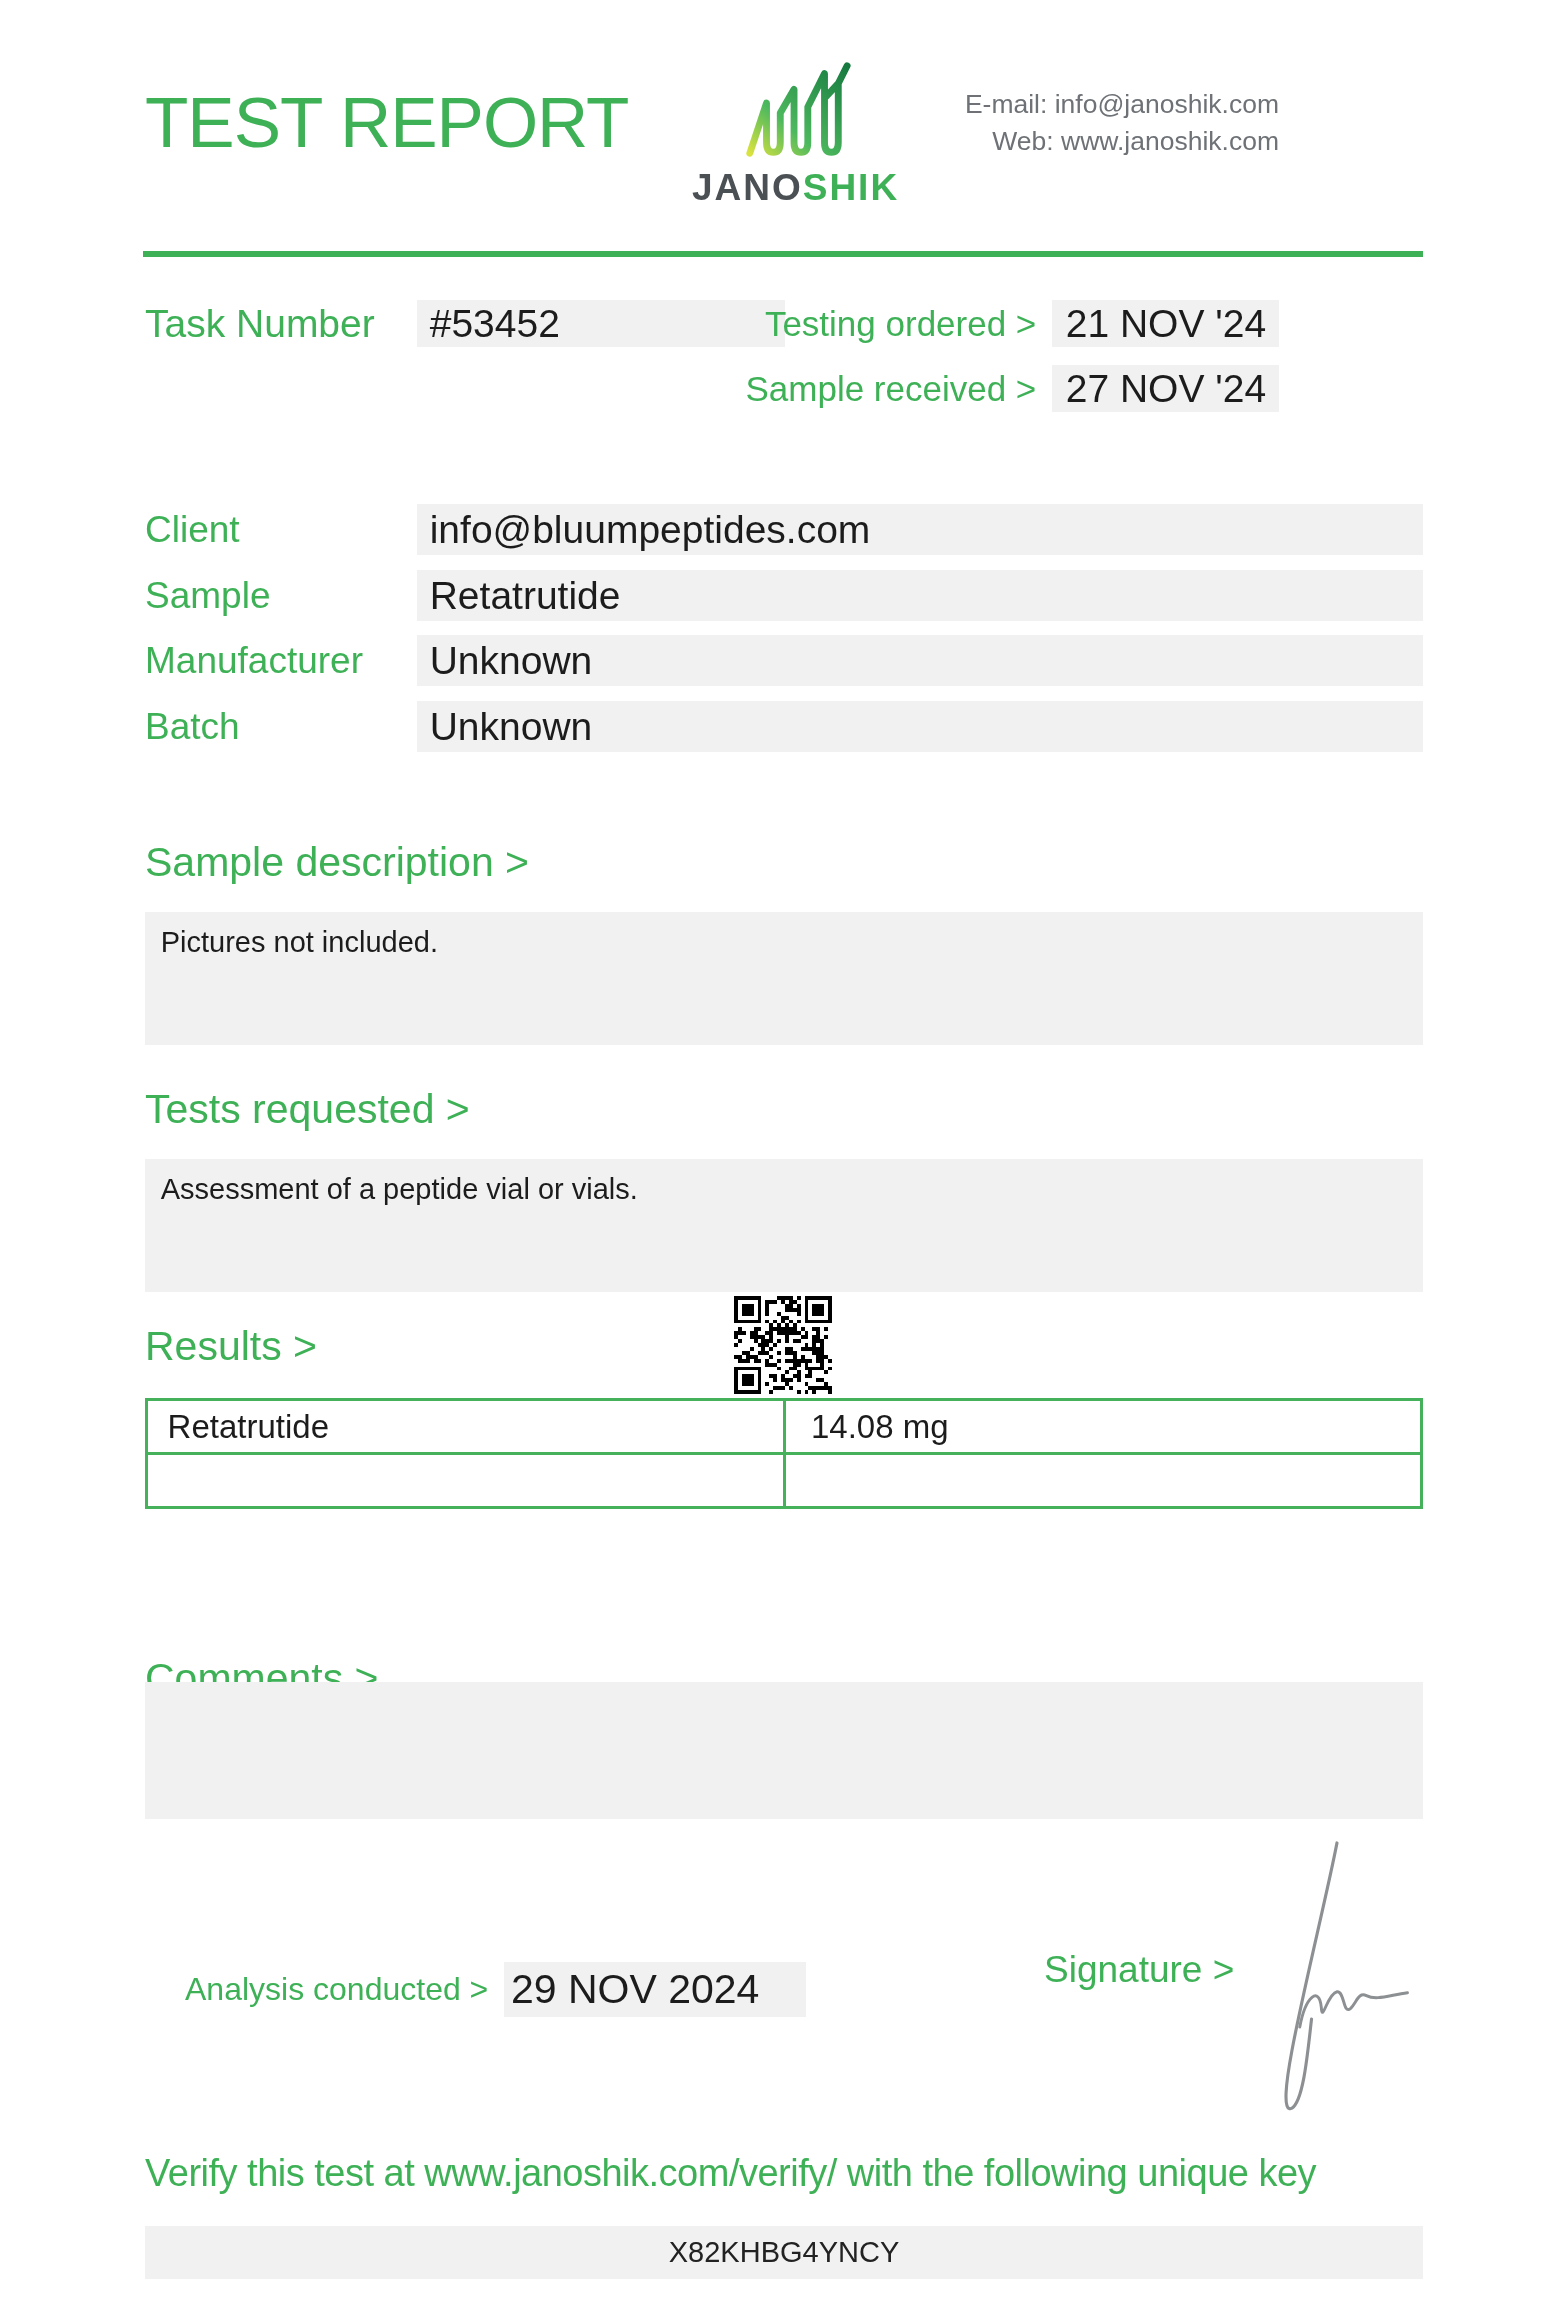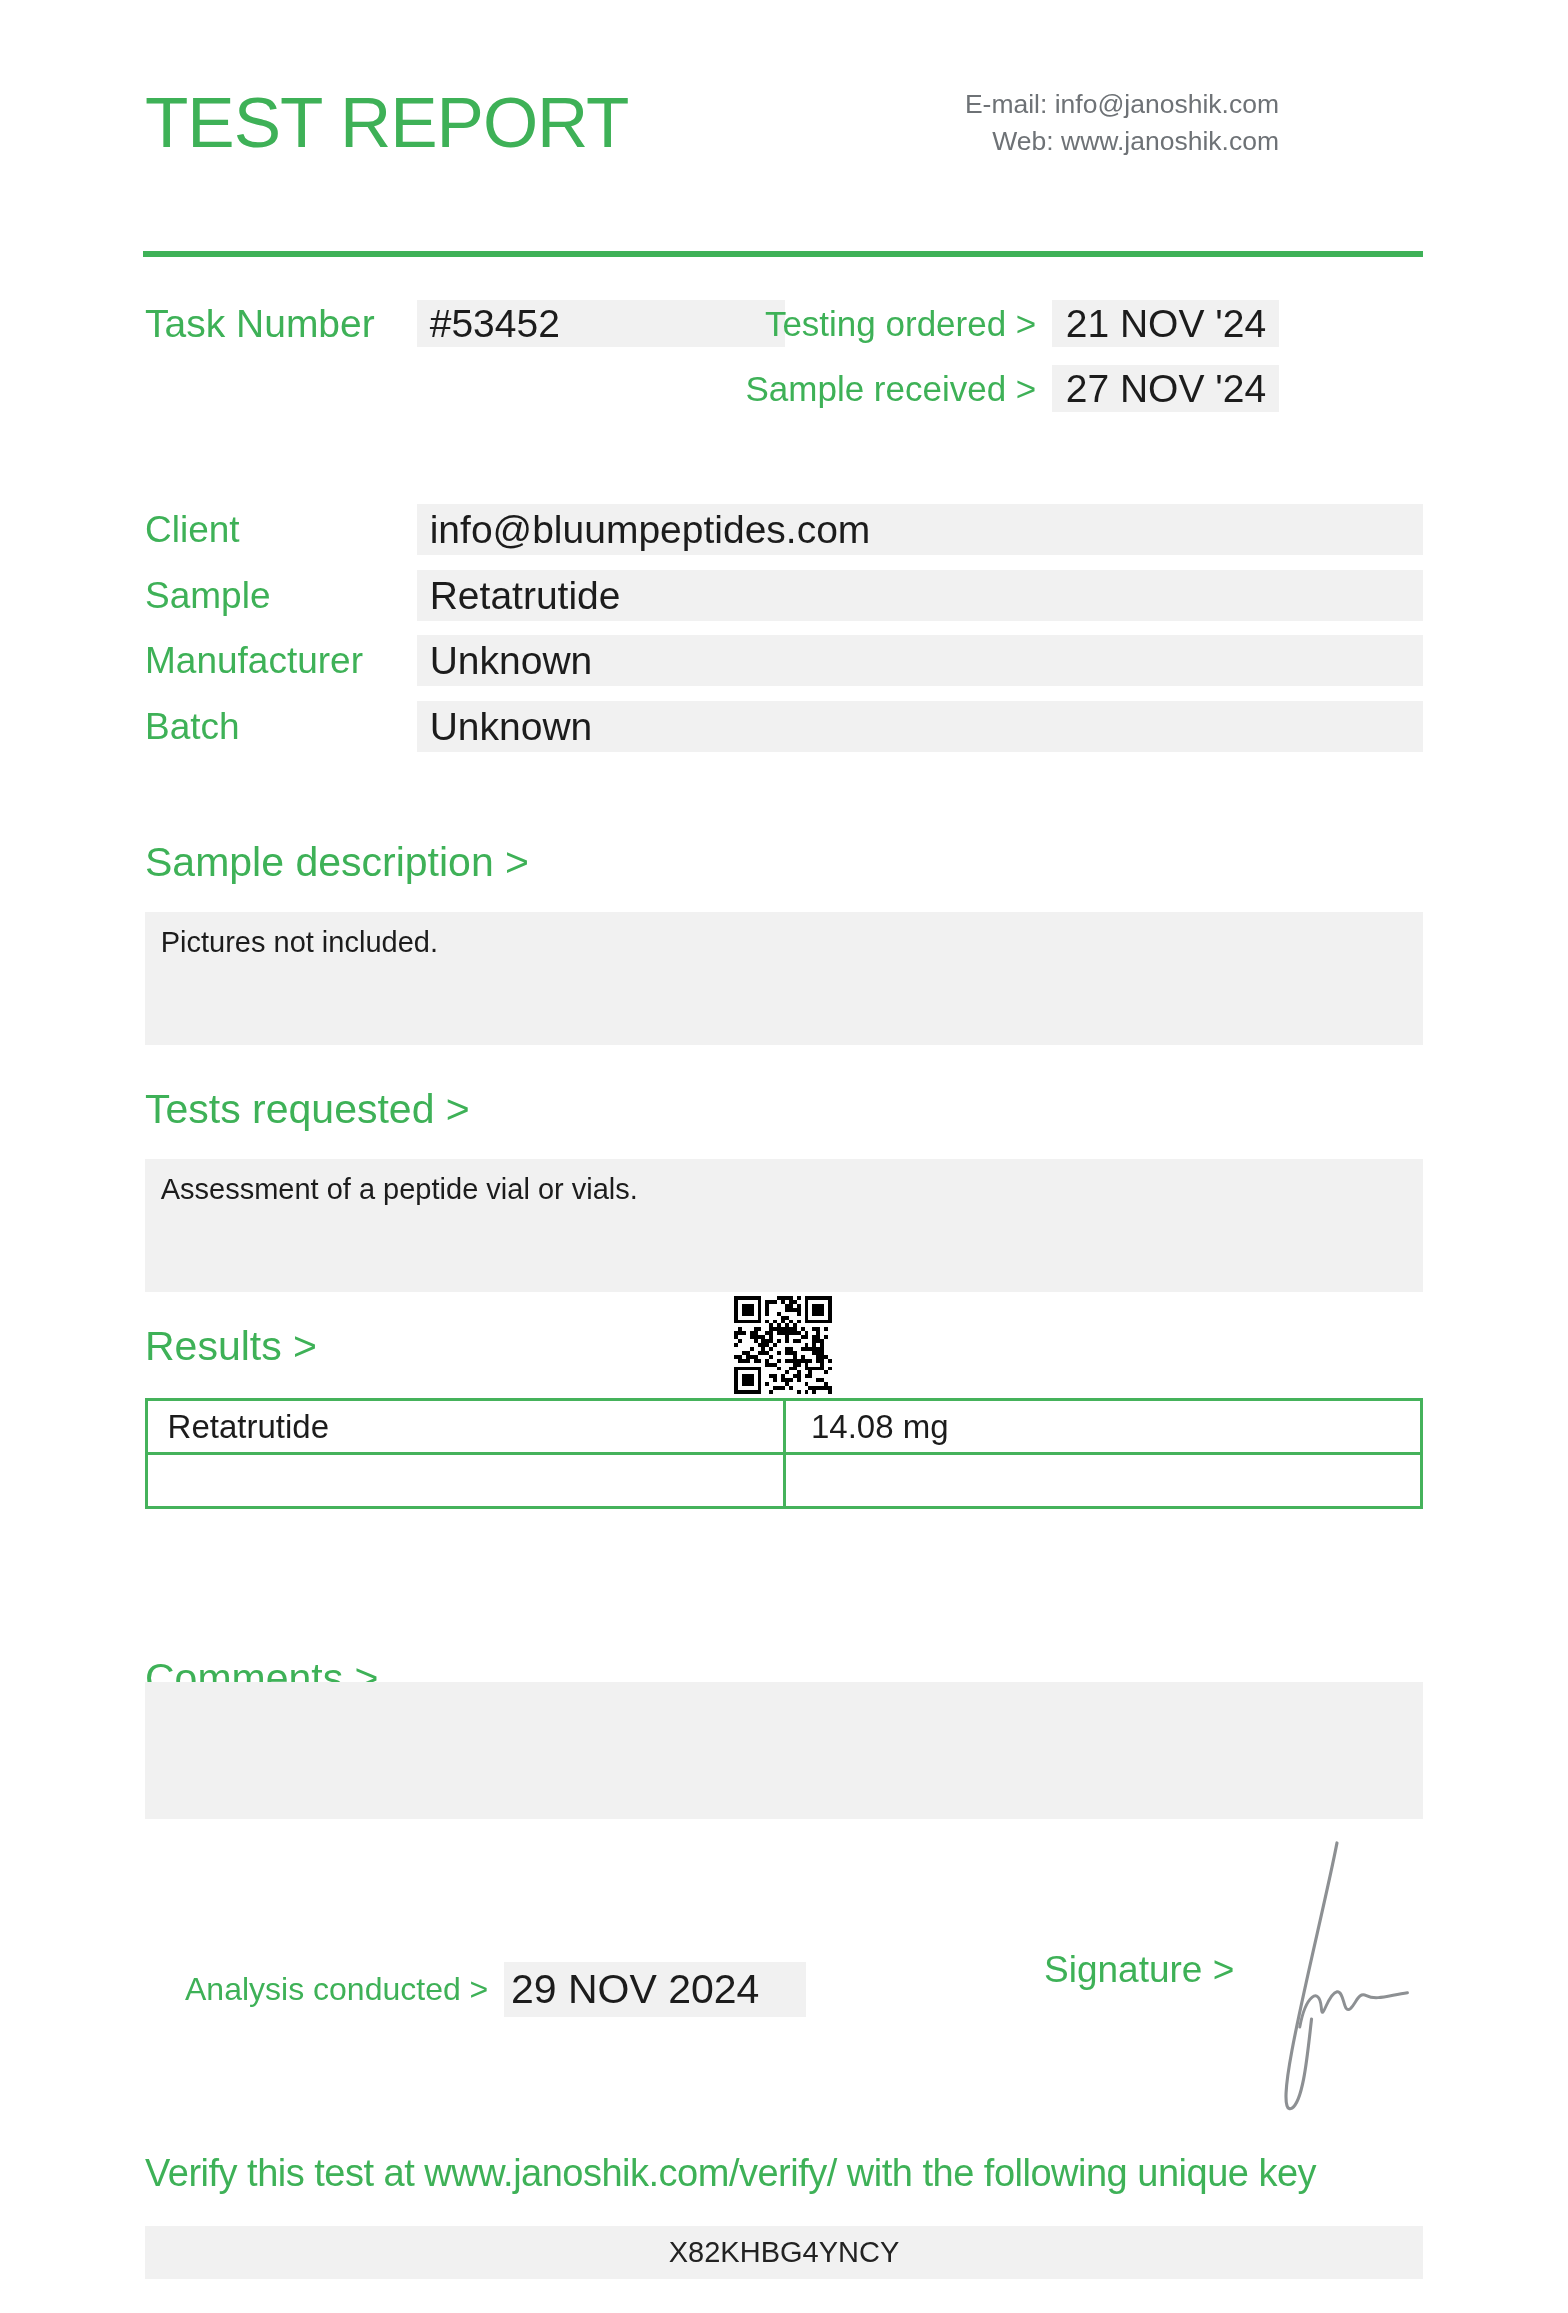--- a/index.html
+++ b/index.html
@@ -74,20 +74,35 @@
   .key-box{position:absolute;left:145px;top:2226px;width:1278px;height:53px;background:var(--box);
            text-align:center;font-size:29px;line-height:53px;color:#222;}
 </style>
 </head>
 <body>
 
 <div class="page">
 
   <div class="title">TEST REPORT</div>
 
+  <div class="logo">
+    <svg class="logo-icon" width="116" height="106" viewBox="0 0 118 106">
+      <defs>
+        <linearGradient id="lg" x1="0" y1="1" x2="1" y2="0">
+          <stop offset="0" stop-color="#d9e23f"></stop>
+          <stop offset="0.35" stop-color="#4db95e"></stop>
+          <stop offset="1" stop-color="#167a40"></stop>
+        </linearGradient>
+      </defs>
+      <path d="M12,97 L29,46 L29,86 Q29,96 36,96 Q43,96 43,86 L43,56 L57,32 L57,86 Q57,96 64,96 Q71,96 71,86 L71,50 L88,16 L88,86 Q88,96 95,96 Q102,96 102,86 L102,26 L111,8 M102,26 L89,40" fill="none" stroke="url(#lg)" stroke-width="7" stroke-linecap="round" stroke-linejoin="round"></path>
+    </svg>
+    <div class="logo-text">
+      <span class="p1">JANO</span><span class="p2">SHIK</span>
+    </div>
+  </div>
 
   <div class="contact">
     <div>E-mail: info@janoshik.com</div>
     <div>Web: www.janoshik.com</div>
   </div>
 
   <div class="rule"></div>
 
   <div class="task-label">Task Number</div>
   <div class="task-box">#53452</div>

